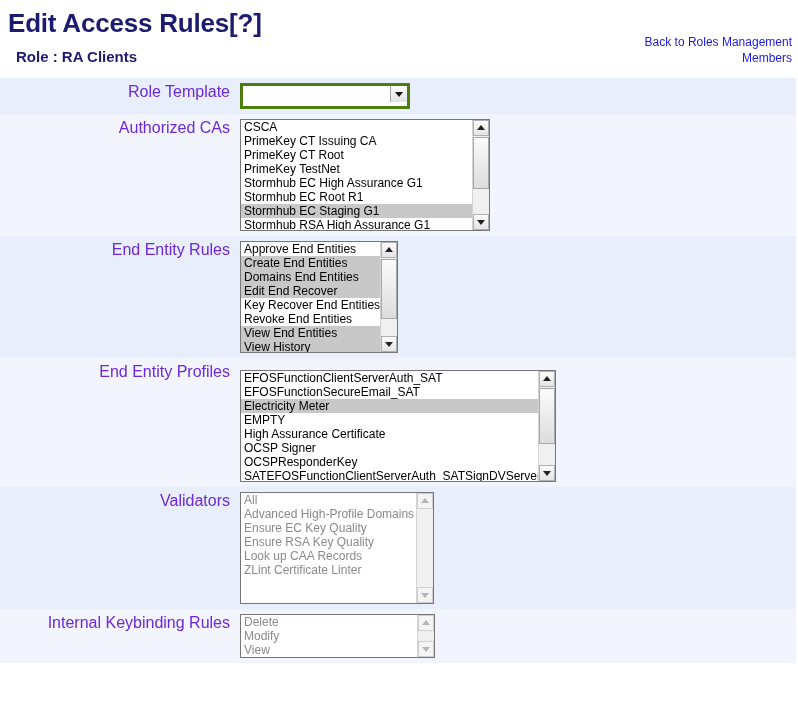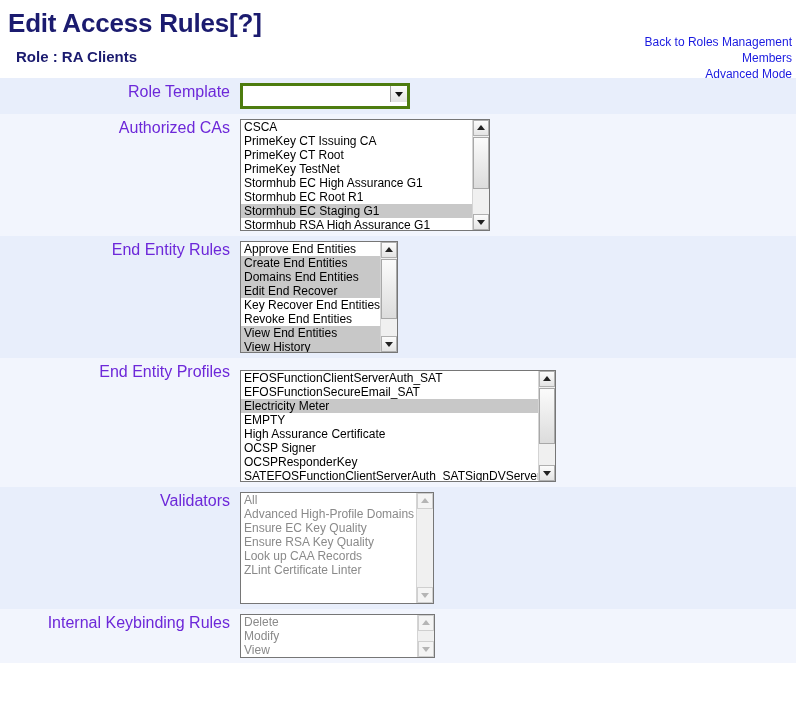--- a/index.html
+++ b/index.html
@@ -215,21 +215,20 @@
 <body>
 
 <div class="header">
   <h1 class="page-title">
     <span>Edit Access Rules</span><a class="help-link" href="#">[?]</a>
   </h1>
   <div class="page-subtitle">Role : RA Clients</div>
   <div class="header-links">
     <a href="#">Back to Roles Management</a>
     <a href="#">Members</a>
-    <a href="#">Advanced Mode</a>
   </div>
 </div>
 
 <table class="form-table">
   <tbody>
 
     <tr class="row-a">
       <td class="label-cell">Role Template</td>
       <td class="field-cell">
         <div class="dropdown">

